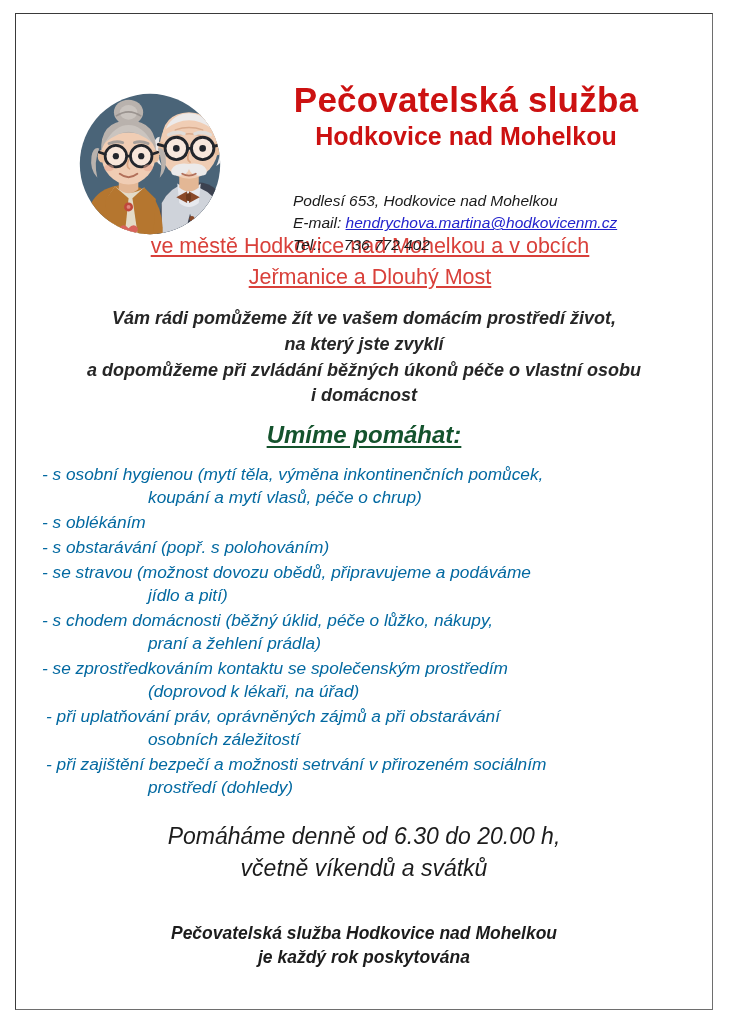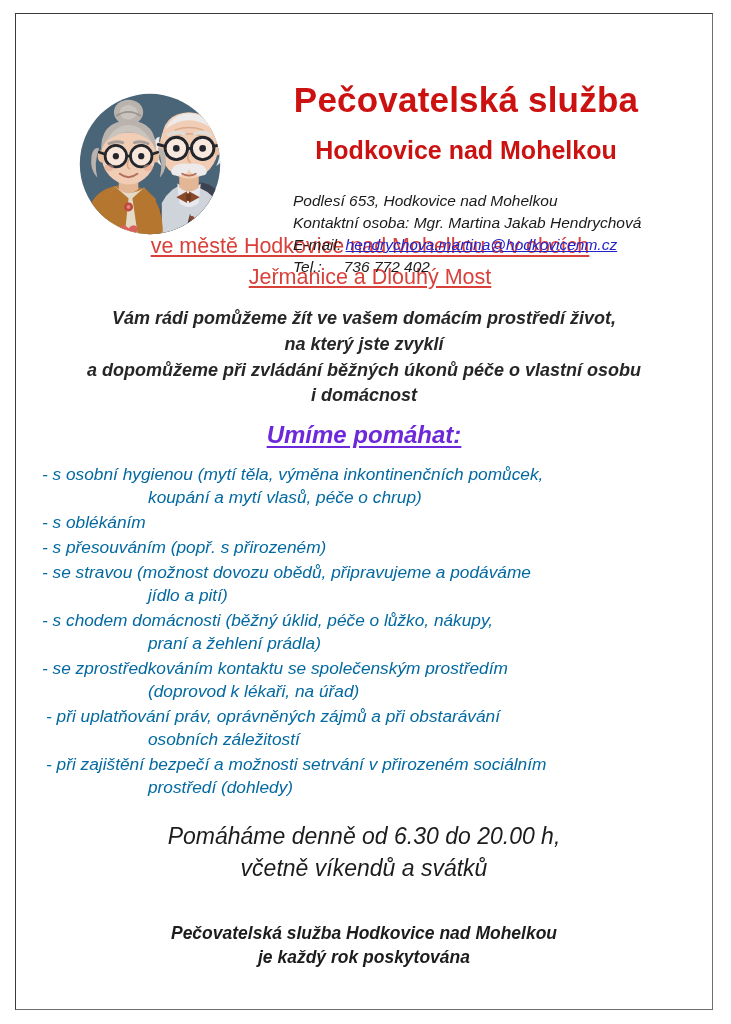--- a/index.html
+++ b/index.html
@@ -64,21 +64,21 @@
     color: #cc1111;
     letter-spacing: 0.2px;
     line-height: 1.12;
     white-space: nowrap;
   }
   .title-sub {
     font-size: 25px;
     font-weight: bold;
     color: #cc1111;
     line-height: 1.2;
-    margin-top: 16px;
+    margin-top: 2px;
     white-space: nowrap;
   }
 
   .contact {
     position: absolute;
     left: 277px;
     top: 176px;
     font-style: italic;
     font-size: 15.5px;
     line-height: 1.43;
@@ -114,21 +114,21 @@
     font-size: 18px;
     color: #262626;
     line-height: 1.43;
   }
   .intro div { white-space: nowrap; }
 
   
   .services-heading {
     margin-top: 12px;
     text-align: center;
-    color: #6d28d9;
+    color: #14532d;
     font-size: 24px;
     font-weight: bold;
     font-style: italic;
   }
   .services-heading span {
     text-decoration: underline;
     text-underline-offset: 3px;
   }
 
   
@@ -280,21 +280,20 @@
         </svg>
       </div>
 
       <div class="title-block">
         <div class="title-main">Pečovatelská služba</div>
         <div class="title-sub">Hodkovice nad Mohelkou</div>
       </div>
 
       <div class="contact">
         <div>Podlesí 653, Hodkovice nad Mohelkou</div>
-        <div>Kontaktní osoba: Mgr. Martina Jakab Hendrychová</div>
         <div>
           <span>E-mail:</span>
           <a class="link" href="#">hendrychova.martina@hodkovicenm.cz</a>
         </div>
         <div>
           <span>Tel.:</span><span class="tel-gap"></span><span>736 772 402</span>
         </div>
       </div>
     </div>
 
@@ -316,21 +315,21 @@
 
     <div class="services">
       <div class="svc">
         <div class="l1">- s osobní hygienou (mytí těla, výměna inkontinenčních pomůcek,</div>
         <div class="l2">koupání a mytí vlasů, péče o chrup)</div>
       </div>
       <div class="svc">
         <div class="l1">- s oblékáním</div>
       </div>
       <div class="svc">
-        <div class="l1">- s přesouváním (popř. s přirozeném)</div>
+        <div class="l1">- s obstarávání (popř. s polohováním)</div>
       </div>
       <div class="svc">
         <div class="l1">- se stravou (možnost dovozu obědů, připravujeme a podáváme</div>
         <div class="l2">jídlo a pití)</div>
       </div>
       <div class="svc">
         <div class="l1">- s chodem domácnosti (běžný úklid, péče o lůžko, nákupy,</div>
         <div class="l2">praní a žehlení prádla)</div>
       </div>
       <div class="svc">

